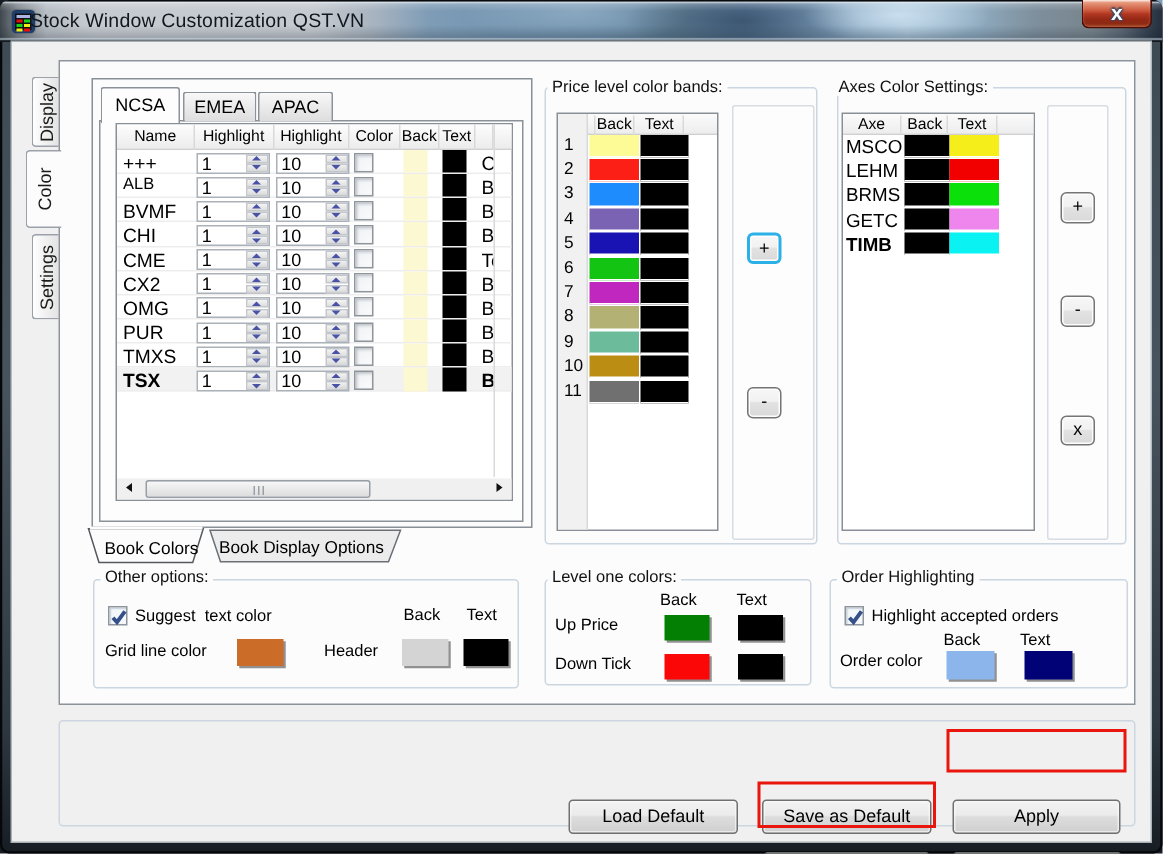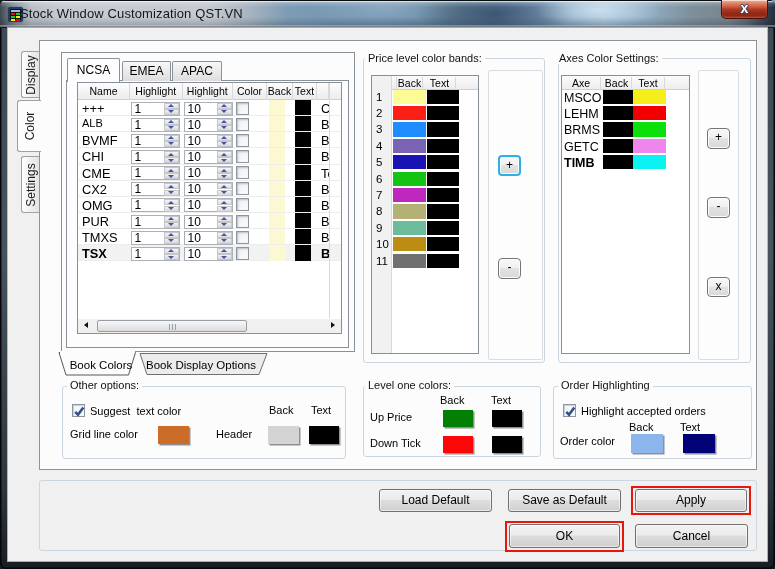--- a/index.html
+++ b/index.html
@@ -53,21 +53,21 @@
   .panelw { position:absolute; background:#fdfdfd; border:1px solid #d7dde3; border-radius:2px; }
 
   .tbl { position:absolute; background:#fff; border:1px solid #888f96; }
   .smallbtn { position:absolute; width:23px; height:20.5px; border:1.5px solid #757575; border-radius:4px;
      background:linear-gradient(180deg,#f7f7f7 0%,#f1f1f1 45%,#e2e2e2 50%,#d9d9d9 100%);
      box-shadow:inset 0 0 0 1px #fdfdfd;
      font-size:12px; color:#000; text-align:center; line-height:17px; }
 
   .btn { position:absolute; border:1px solid #707070; border-radius:3px; font-size:12px; color:#000; text-align:center;
      background:linear-gradient(180deg,#f2f2f2 0%,#ebebeb 45%,#dddddd 50%,#cfcfcf 100%);
-     box-shadow: inset 0 0 0 1px rgba(252,252,252,.6); }
+     box-shadow: inset 0 0 0 1px rgba(252,252,252,.6); margin-top: 44px; }
   .redrect { position:absolute; border:2px solid #e8160c; }
 
   .swatch { position:absolute; box-shadow:1.5px 1.5px 0 rgba(110,110,110,.75); }
 
   .cklabel { font-size:11px; color:#000; position:absolute; white-space:nowrap; }
   .chk { position:absolute; width:13px; height:13px; background:#f4f8fb; border:1px solid #8e959c; box-shadow:inset 1px 1px 1px rgba(60,90,120,.25); }
   .chk svg { position:absolute; left:0px; top:0px; }
 </style>
 </head>
 <body>

